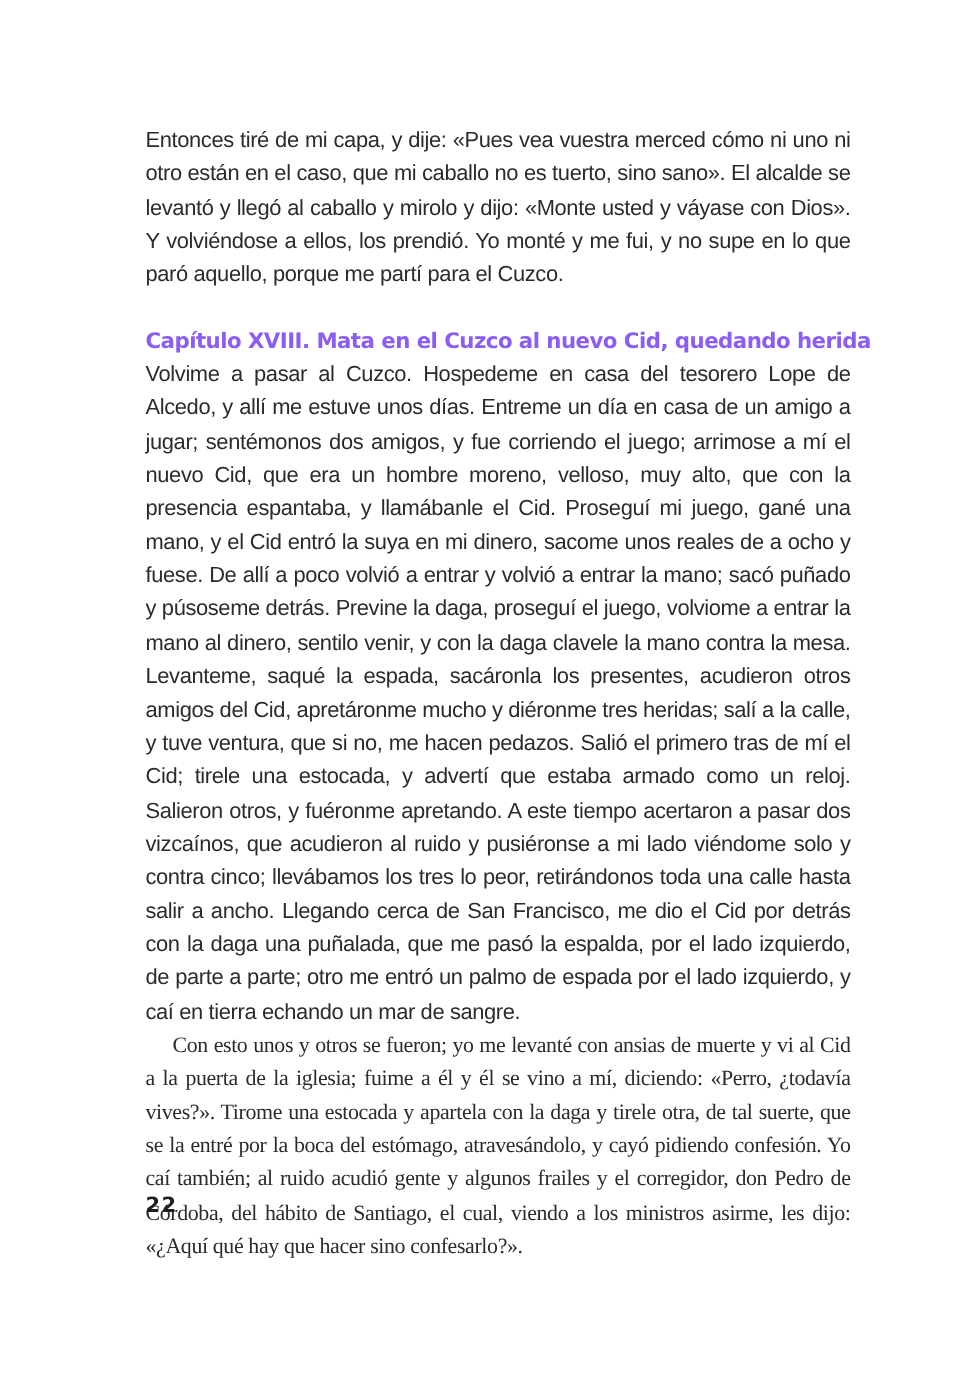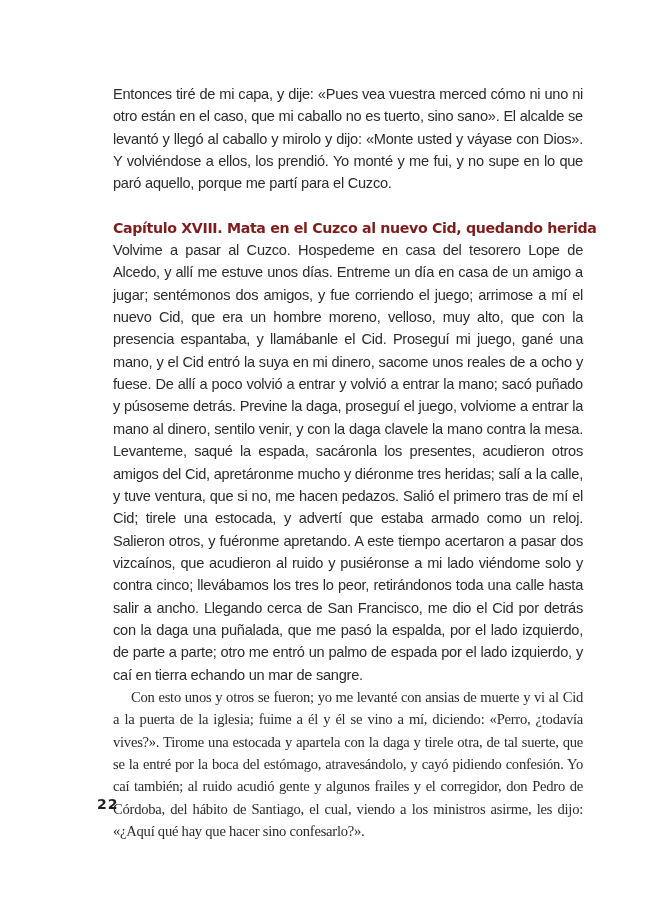--- a/index.html
+++ b/index.html
@@ -8,21 +8,21 @@
       background: #ffffff;
     }
     body {
       width: 650px;
       height: 920px;
       position: relative;
       overflow: hidden;
     }
     .page {
       position: absolute;
-      left: 113px;
+      left: 97px;
       top: 83px;
       width: 470px;
       color: #2b2b2b;
       font-family: "Liberation Sans", sans-serif;
       font-size: 14.6px;
       line-height: 22.35px;
       letter-spacing: -0.25px;
     }
     .para {
       margin: 0;
@@ -34,21 +34,21 @@
       text-indent: 18px;
       font-family: Liberation Serif, serif;
     }
     .chapter-title {
       margin: 22px 0 0 0;
       font-family: "DejaVu Sans", sans-serif;
       font-weight: bold;
       font-size: 14.2px;
       line-height: 22.35px;
       letter-spacing: -0.35px;
-      color: #7f1d1d;
+      color: #8b5cf6;
       white-space: nowrap;
     }
     .page-number {
       position: absolute;
       left: 97px;
       top: 796px;
       font-family: "DejaVu Sans", sans-serif;
       font-weight: bold;
       font-size: 14px;
       letter-spacing: 1px;

